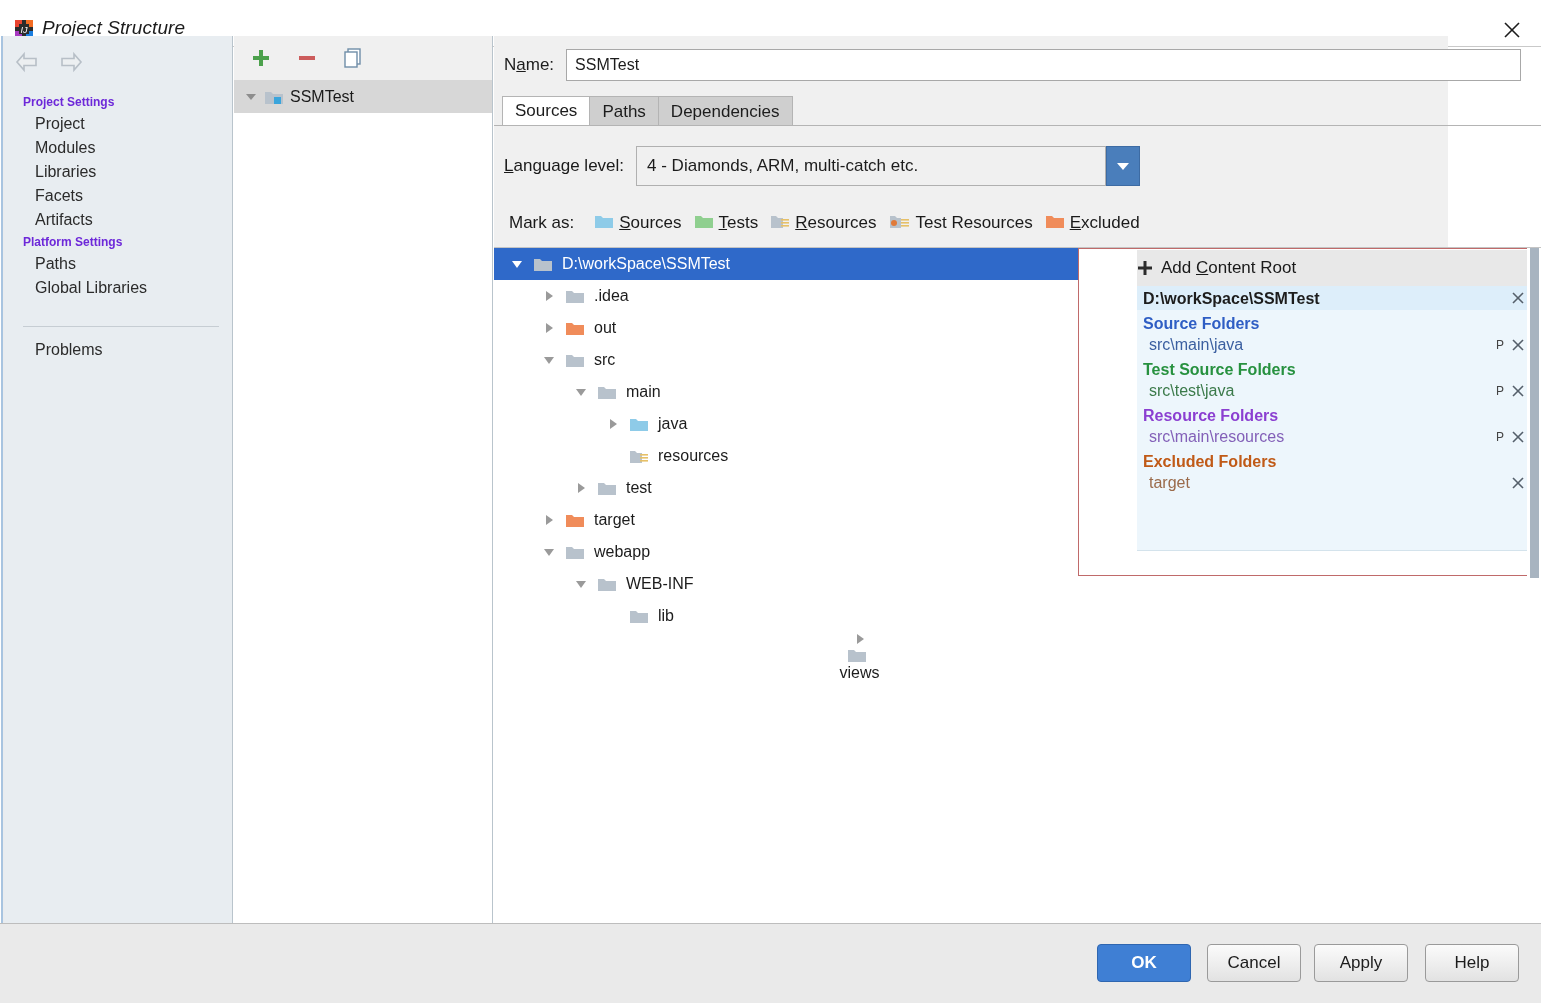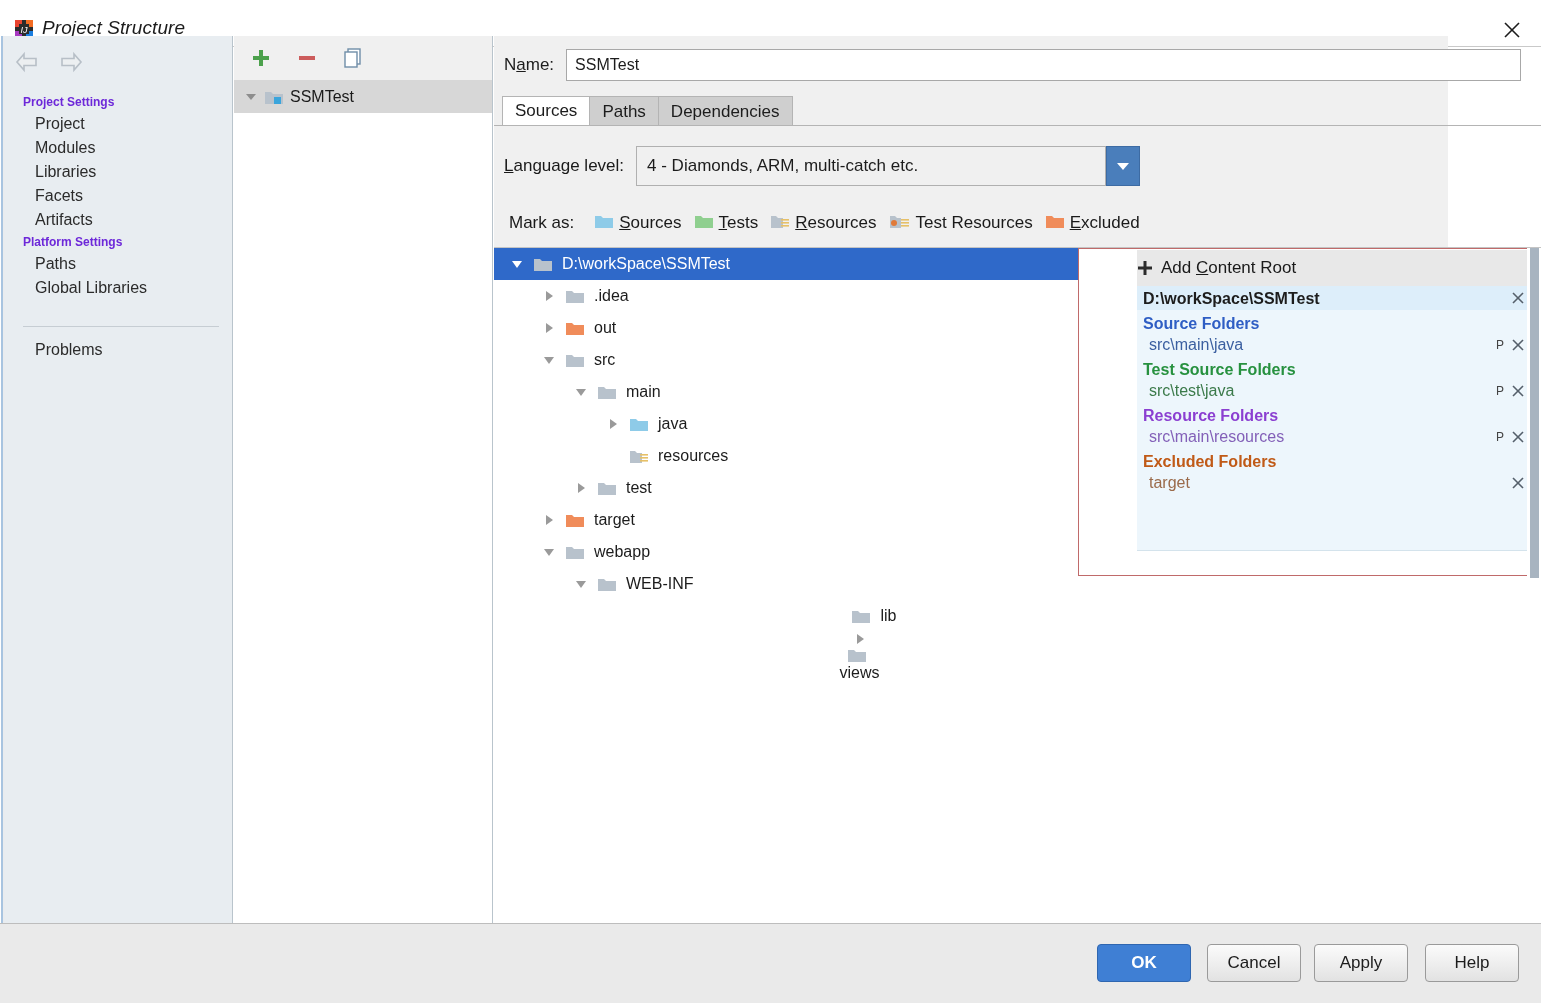--- a/index.html
+++ b/index.html
@@ -553,21 +553,21 @@
                 <path d="M2 4 L12 4 L7 11 Z" fill="#9a9a9a"></path>
               </svg>
             </span>
             <span class="ficon">
               <svg width="20" height="18" viewBox="0 0 20 18">
                 <path d="M1 4 L1 16 L19 16 L19 6 L9 6 L7 4 Z" fill="#b8c2cc"></path>
               </svg>
             </span>
             <span>WEB-INF</span>
           </div>
-          <div class="tree-row" style="padding-left: 106px; justify-content: center;">
+          <div class="tree-row" style="padding-left: 106px;">
             <span class="tri"></span>
             <span class="ficon">
               <svg width="20" height="18" viewBox="0 0 20 18">
                 <path d="M1 4 L1 16 L19 16 L19 6 L9 6 L7 4 Z" fill="#b8c2cc"></path>
               </svg>
             </span>
             <span>lib</span>
           </div>
           <div class="tree-row" style="padding-left: 106px; flex-direction: column;">
             <span class="tri">

